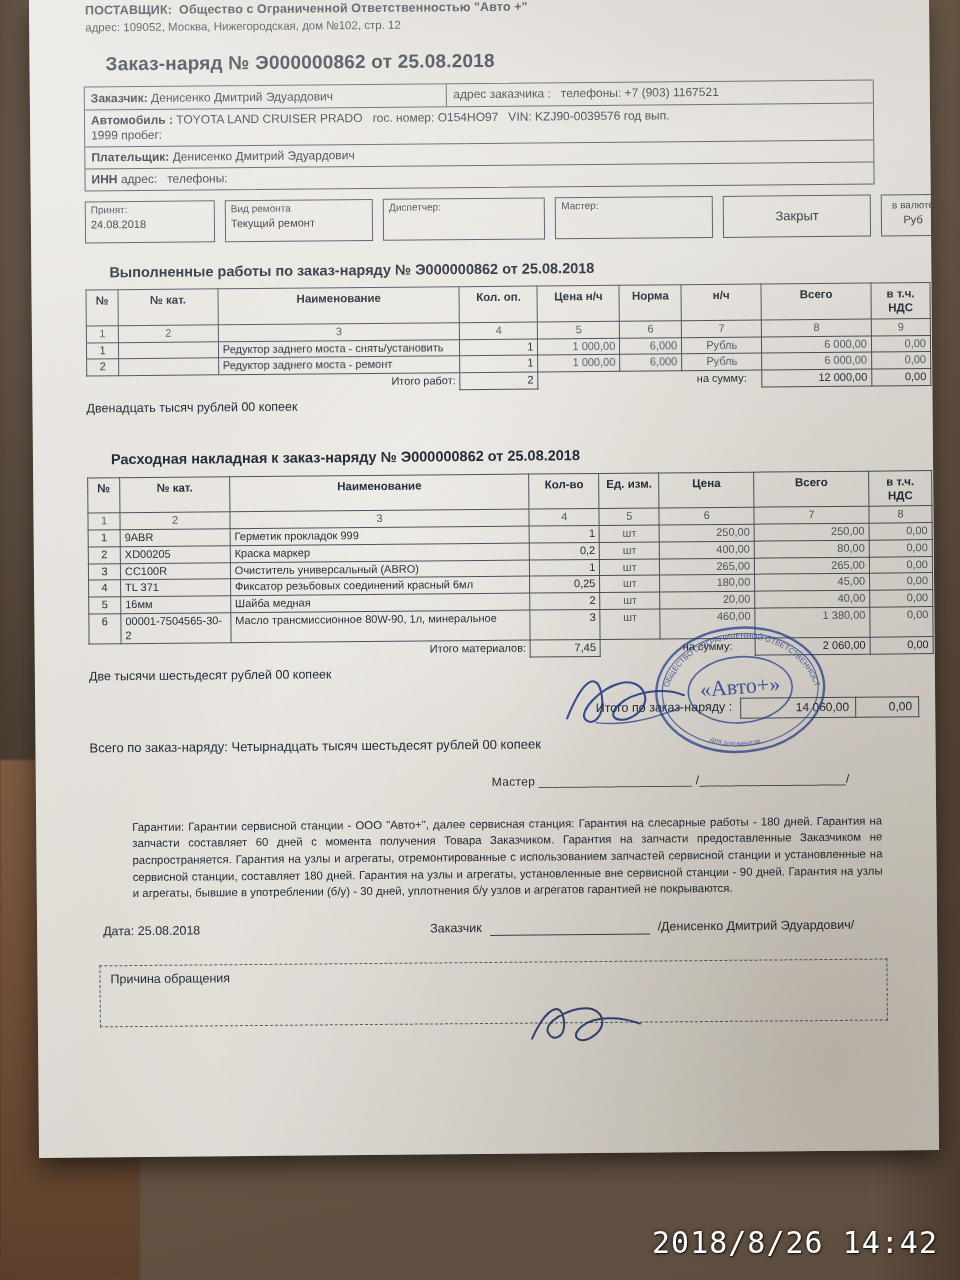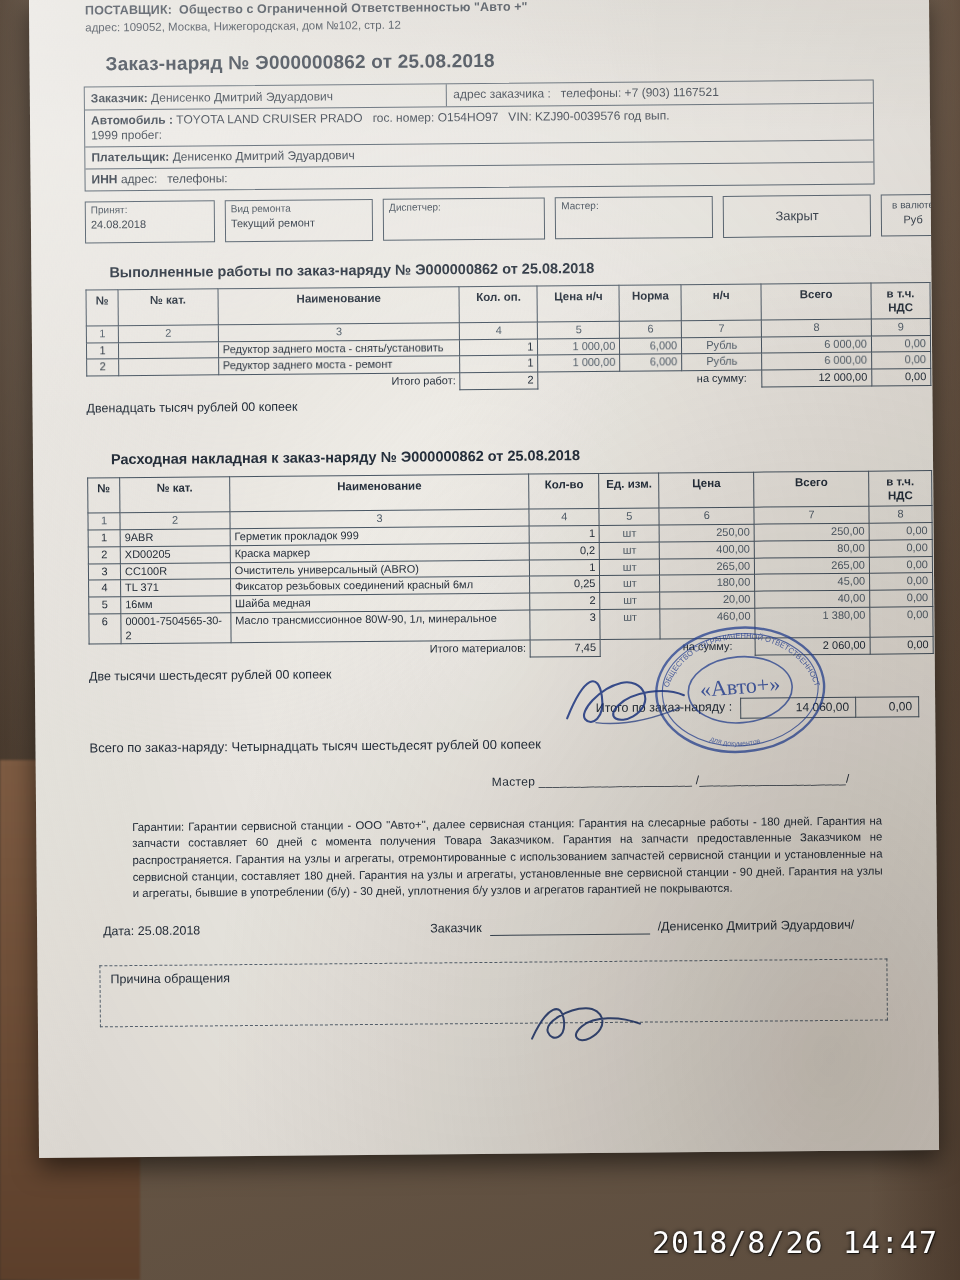--- a/index.html
+++ b/index.html
@@ -485,13 +485,13 @@
   </svg>
 
   <svg class="sig2" viewBox="0 0 120 48">
     <path d="M4,40 C20,6 34,4 36,22 C38,40 24,44 20,34 C16,24 40,10 58,10 C76,10 82,30 62,40 C50,46 42,38 54,28 C66,18 92,18 112,26" fill="none" stroke="#18306f" stroke-width="2" stroke-opacity="0.85" stroke-linecap="round"></path>
   </svg>
 
   <div class="shade"></div>
   <div class="shade2"></div>
 </div>
 
-<div class="ts">2018/8/26  14:47</div>
+<div class="ts">2018/8/26  14:42</div>
 
 </body></html>

